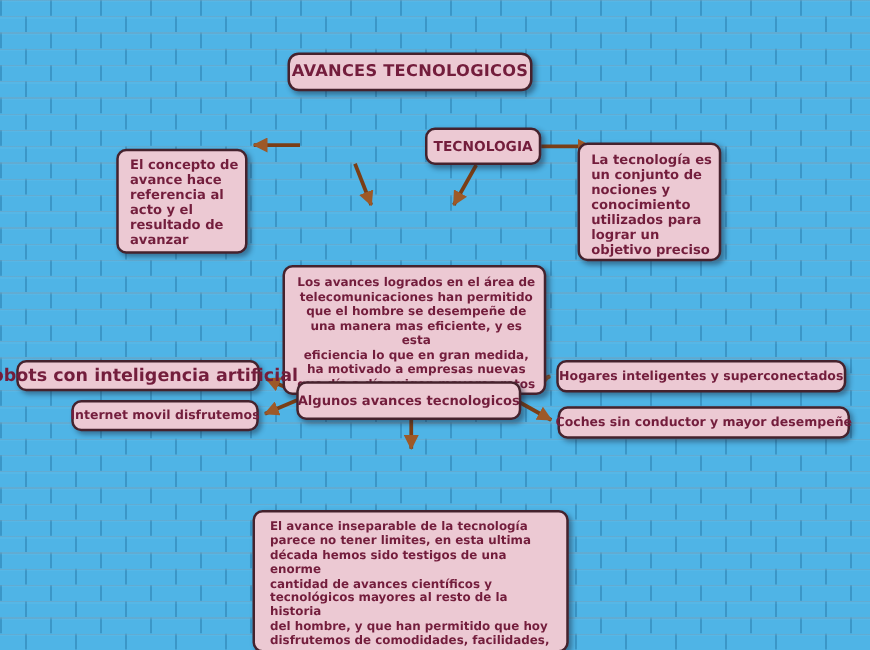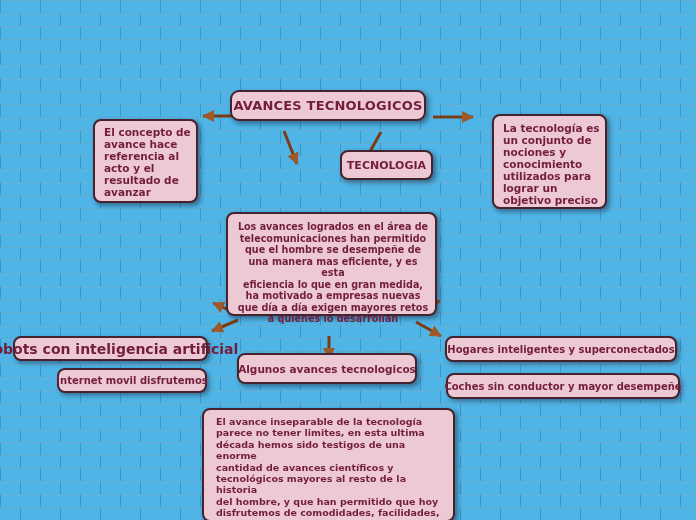--- a/index.html
+++ b/index.html
@@ -22,27 +22,27 @@
   .ah{fill:var(--arrow-head,#9D5928);}
   .box{
     position:absolute;z-index:2;box-sizing:border-box;
     background:var(--box-fill,#ECC9D3);
     border:2.5px solid var(--box-border,#45222D);
     border-radius:8px;
     color:var(--text,#731D3C);
     font-weight:bold;
     box-shadow:2.5px 2.5px 4px rgba(25,35,55,0.45);
   }
-  .label{display:flex;align-items:center;justify-content:center;text-align:center;white-space:nowrap;margin-top:48px;}
+  .label{display:flex;align-items:center;justify-content:center;text-align:center;white-space:nowrap;}
   .para{white-space:pre-line;text-align:left;margin-top:44px;}
   #n-title{left:230px;top:42px;width:196px;height:31px;font-size:13px;letter-spacing:.2px;border-radius:9px;}
   #n-concepto{left:93px;top:75px;width:105px;height:84px;font-size:10.5px;line-height:1.14;padding:6px 3px 3px 9px;}
   #n-avances{left:240px;top:101px;width:72px;height:30px;font-size:11px;}
   #n-tecnologia{left:340px;top:102px;width:93px;height:30px;font-size:11px;}
-  #n-definicion{left:492px;top:70px;width:115px;height:95px;font-size:10.5px;line-height:1.15;padding:6px 3px 3px 9px;}
+  #n-definicion{left:462px;top:70px;width:115px;height:95px;font-size:10.5px;line-height:1.15;padding:6px 3px 3px 9px;}
   #n-telecom{left:226px;top:168px;width:211px;height:104px;font-size:9.6px;line-height:1.2;padding:7px 5px 5px 8px;text-align:center;}
   #n-algunos{left:237px;top:305px;width:180px;height:31px;font-size:10.5px;}
   #n-robots{left:13px;top:288px;width:195px;height:25px;font-size:14px;}
   #n-internet{left:57px;top:320px;width:150px;height:25px;font-size:10px;}
   #n-hogares{left:445px;top:288px;width:232px;height:26px;font-size:10px;}
   #n-coches{left:446px;top:325px;width:234px;height:26px;font-size:10px;}
   #n-conclusion{left:202px;top:364px;width:253px;height:114px;font-size:9.5px;line-height:1.2;padding:6px 5px 3px 12px;}
 </style>
 </head>
 <body>

